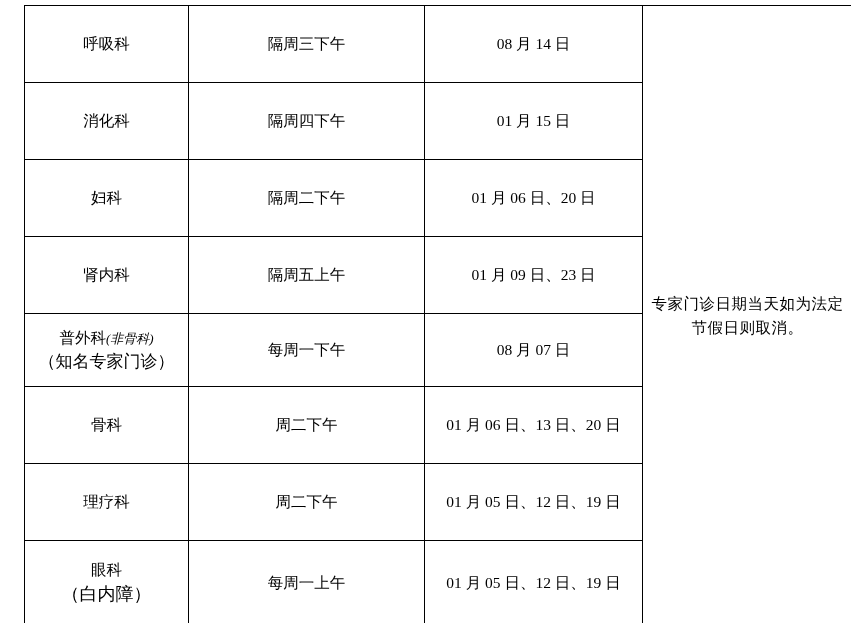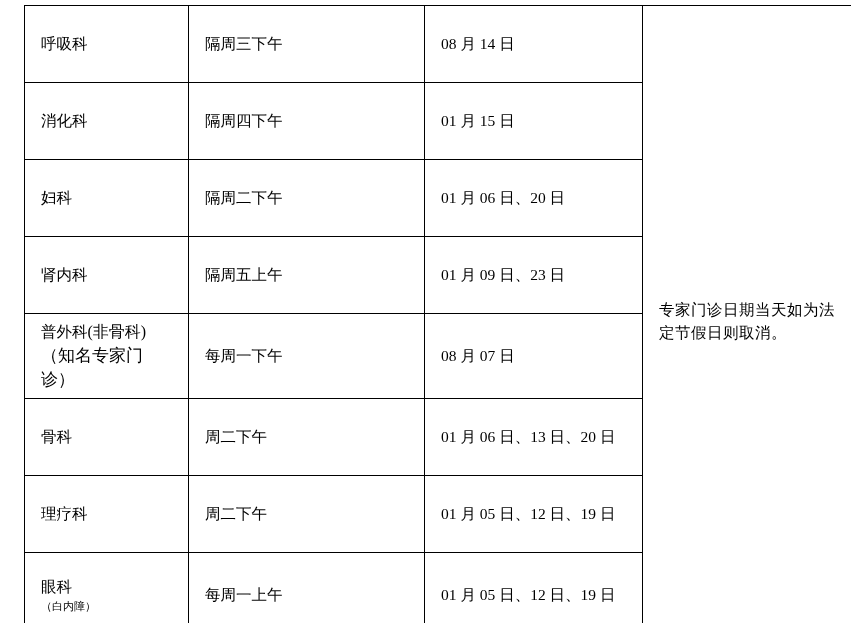--- a/index.html
+++ b/index.html
@@ -22,46 +22,47 @@
     padding: 5px 12px 0 24px;
   }
   table.schedule {
     border-collapse: collapse;
     width: 618px;
     table-layout: fixed;
   }
   table.schedule td {
     border: 1px solid #000000;
     vertical-align: middle;
-    text-align: left;
+    text-align: center;
     font-size: 15.5px;
     line-height: 1.5;
-    padding: 6px 16px;
+    padding: 6px 8px;
   }
   col.c-dept { width: 164px; }
   col.c-time { width: 236px; }
   col.c-dates { width: 218px; }
   col.c-note { width: 210px; }
 
   .dept-main {
     display: block;
     font-size: 15.5px;
   }
   .dept-sub {
     display: block;
     font-size: 17px;
     line-height: 1.4;
   }
   .dept-sub2 {
     display: block;
-    font-size: 11px;
+    font-size: 18px;
     line-height: 1.5;
   }
   .inline-sub {
-    font-size: 16px;
+    font-size: 13px;
+    font-style: italic;
   }
   .note-cell {
     text-align: left;
     vertical-align: middle;
     padding: 8px 14px 8px 16px;
     font-size: 15.5px;
     line-height: 2.0;
     letter-spacing: 0.5px;
   }
   .row-tall td { height: 72px; }

